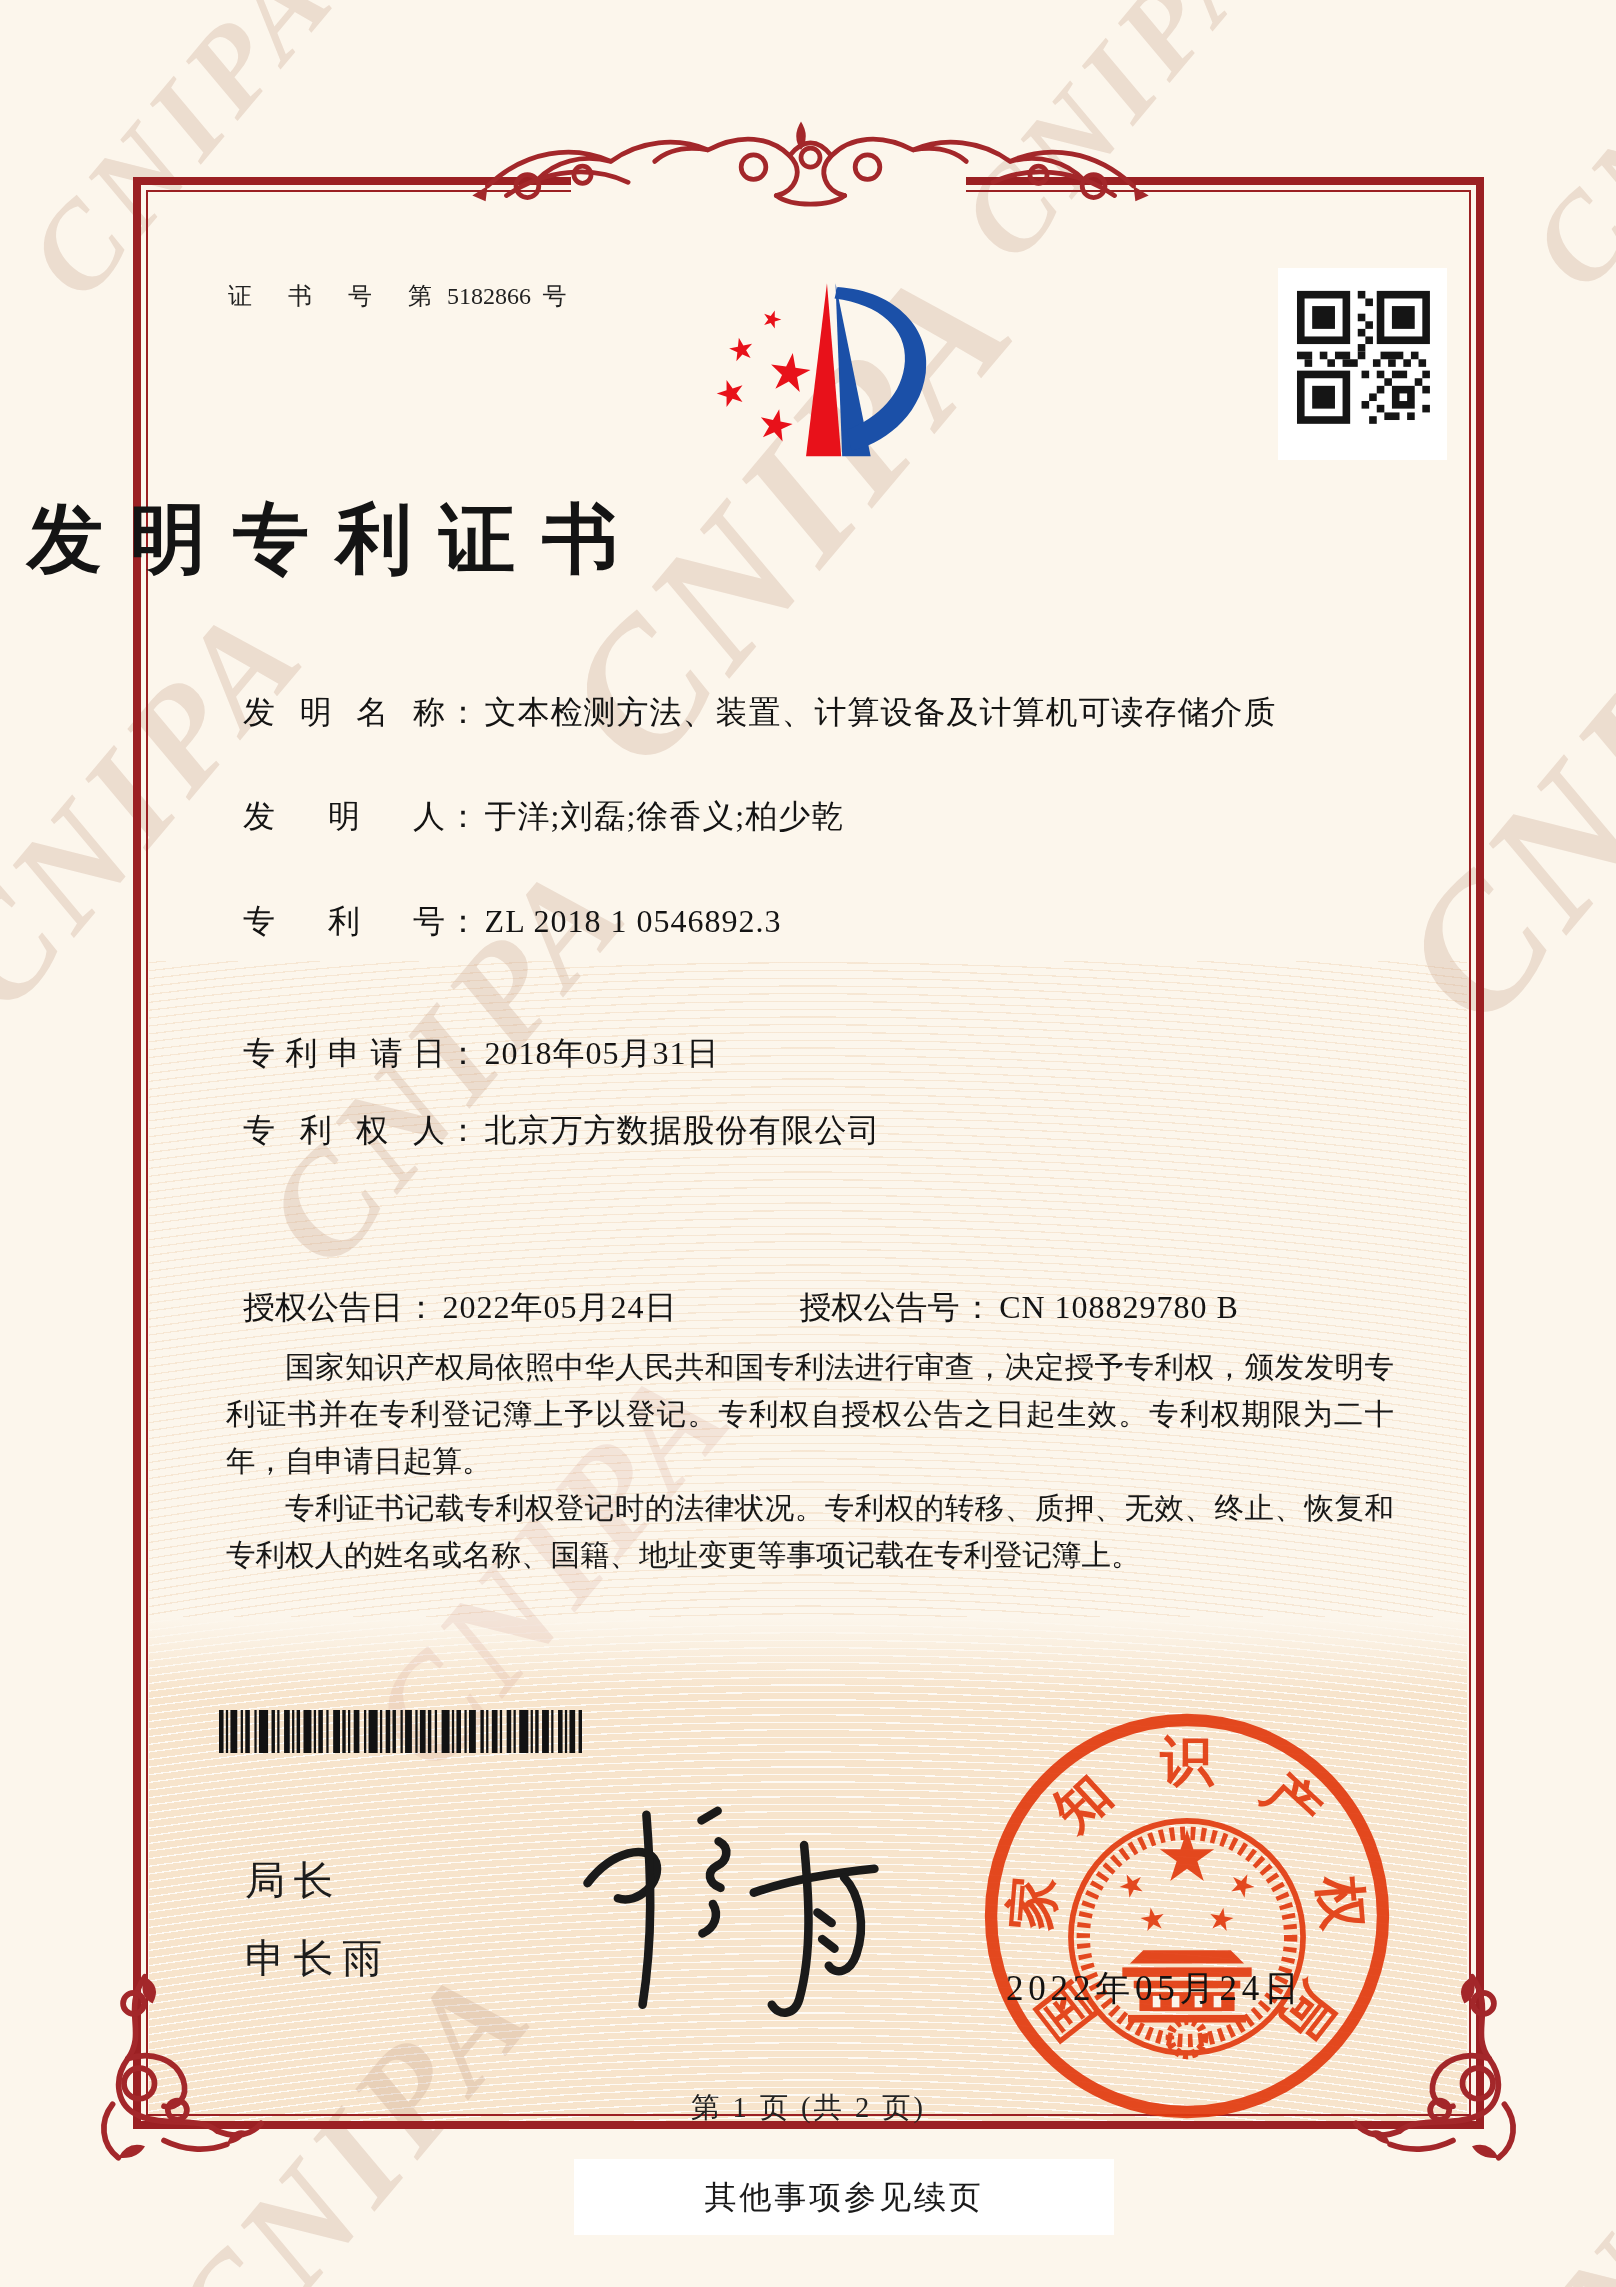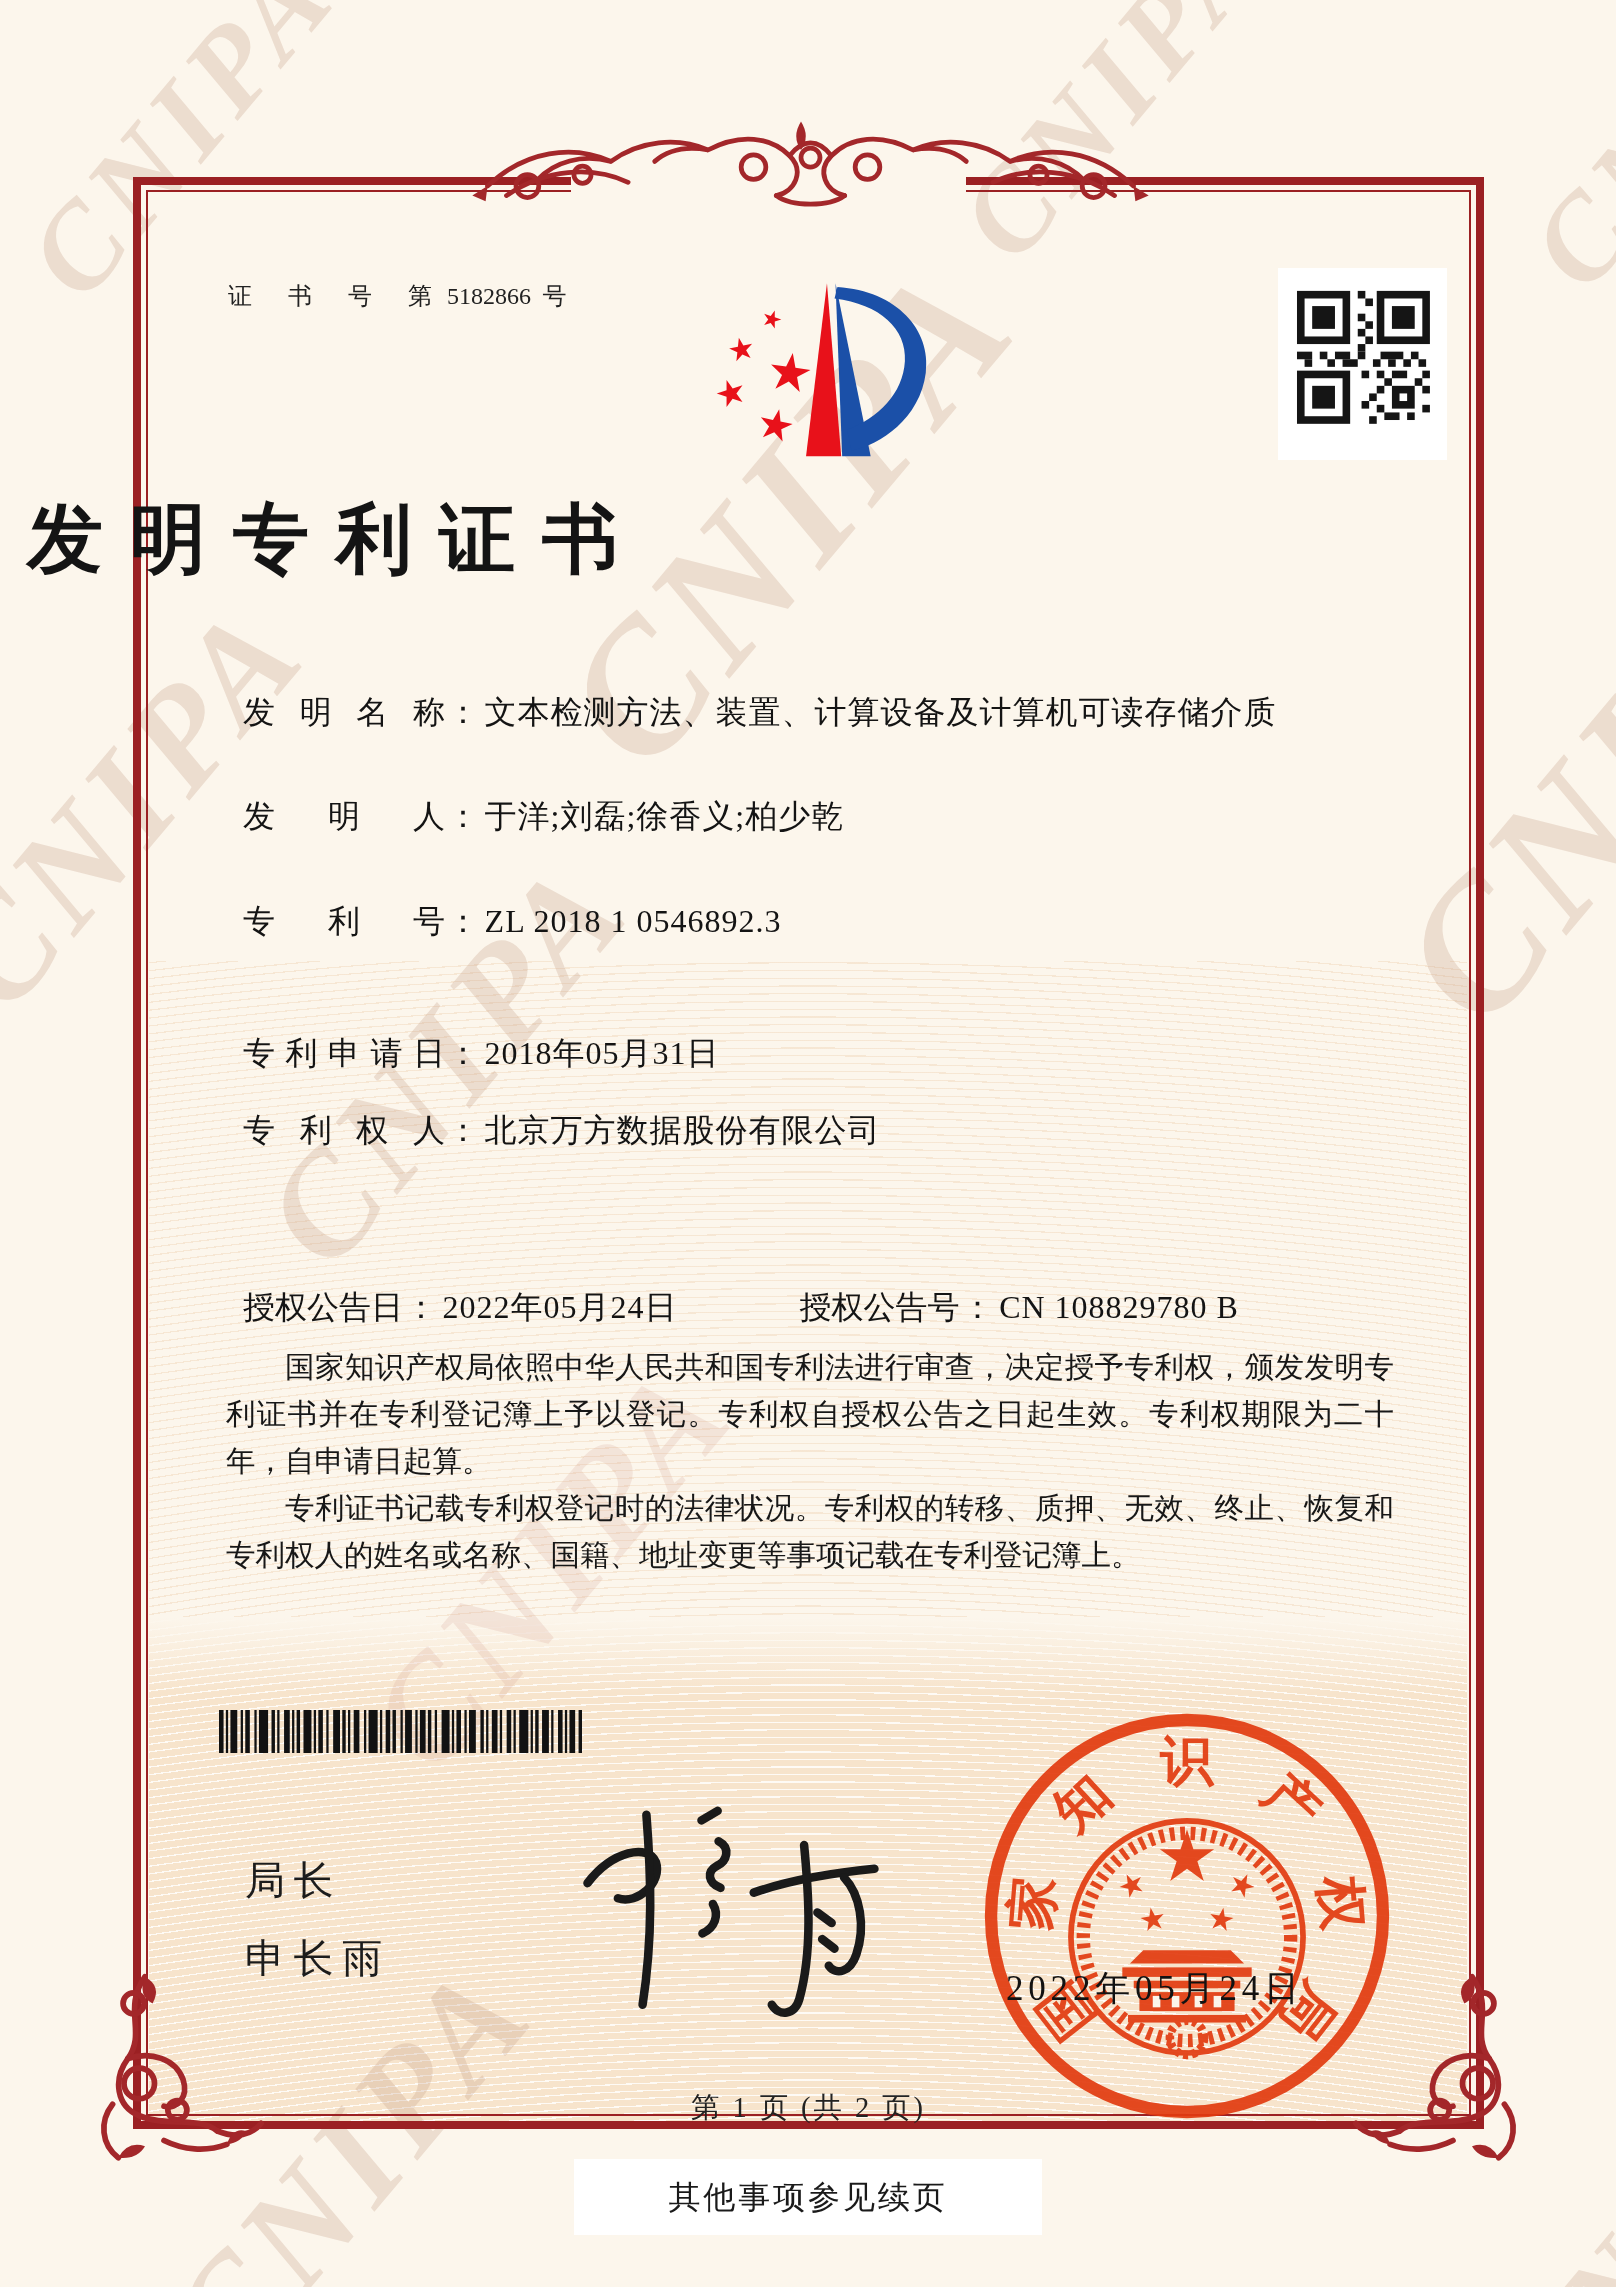--- a/index.html
+++ b/index.html
@@ -60,21 +60,21 @@
   .signer{position:absolute;left:245px;font-family:"Liberation Sans",sans-serif;
       font-size:40px;color:#1c1c1c;letter-spacing:8.6px;z-index:5;}
   .signer.t1{top:1853px;}
   .signer.t2{top:1931px;}
   .signature{position:absolute;left:559px;top:1771px;width:380px;height:266px;z-index:5;}
   .seal{position:absolute;left:972px;top:1701px;width:430px;height:430px;z-index:6;}
   .seal-date{position:absolute;left:1006px;top:1965px;width:361px;font-size:35px;color:#121212;
       letter-spacing:4.8px;white-space:nowrap;z-index:7;}
   .page-no{position:absolute;left:0;width:1617px;top:2089px;text-align:center;
       font-size:28.5px;color:#222;letter-spacing:2.9px;z-index:5;}
-  .cont-note{position:absolute;left:574px;top:2159px;width:468px;height:76px;background:#ffffff;
+  .cont-note{position:absolute;left:574px;top:2159px;width:540px;height:76px;background:#ffffff;
       text-align:center;line-height:76px;font-size:32px;color:#1a1a1a;letter-spacing:2.9px;z-index:5;}
 </style>
 </head>
 <body>
 
 <div id="page">
 
   <span class="wm small" style="left:-19px;top:57px;">CNIPA</span>
   <span class="wm small" style="left:913px;top:19px;">CNIPA</span>
   <span class="wm small" style="left:1484px;top:48px;">CNIPA</span>

